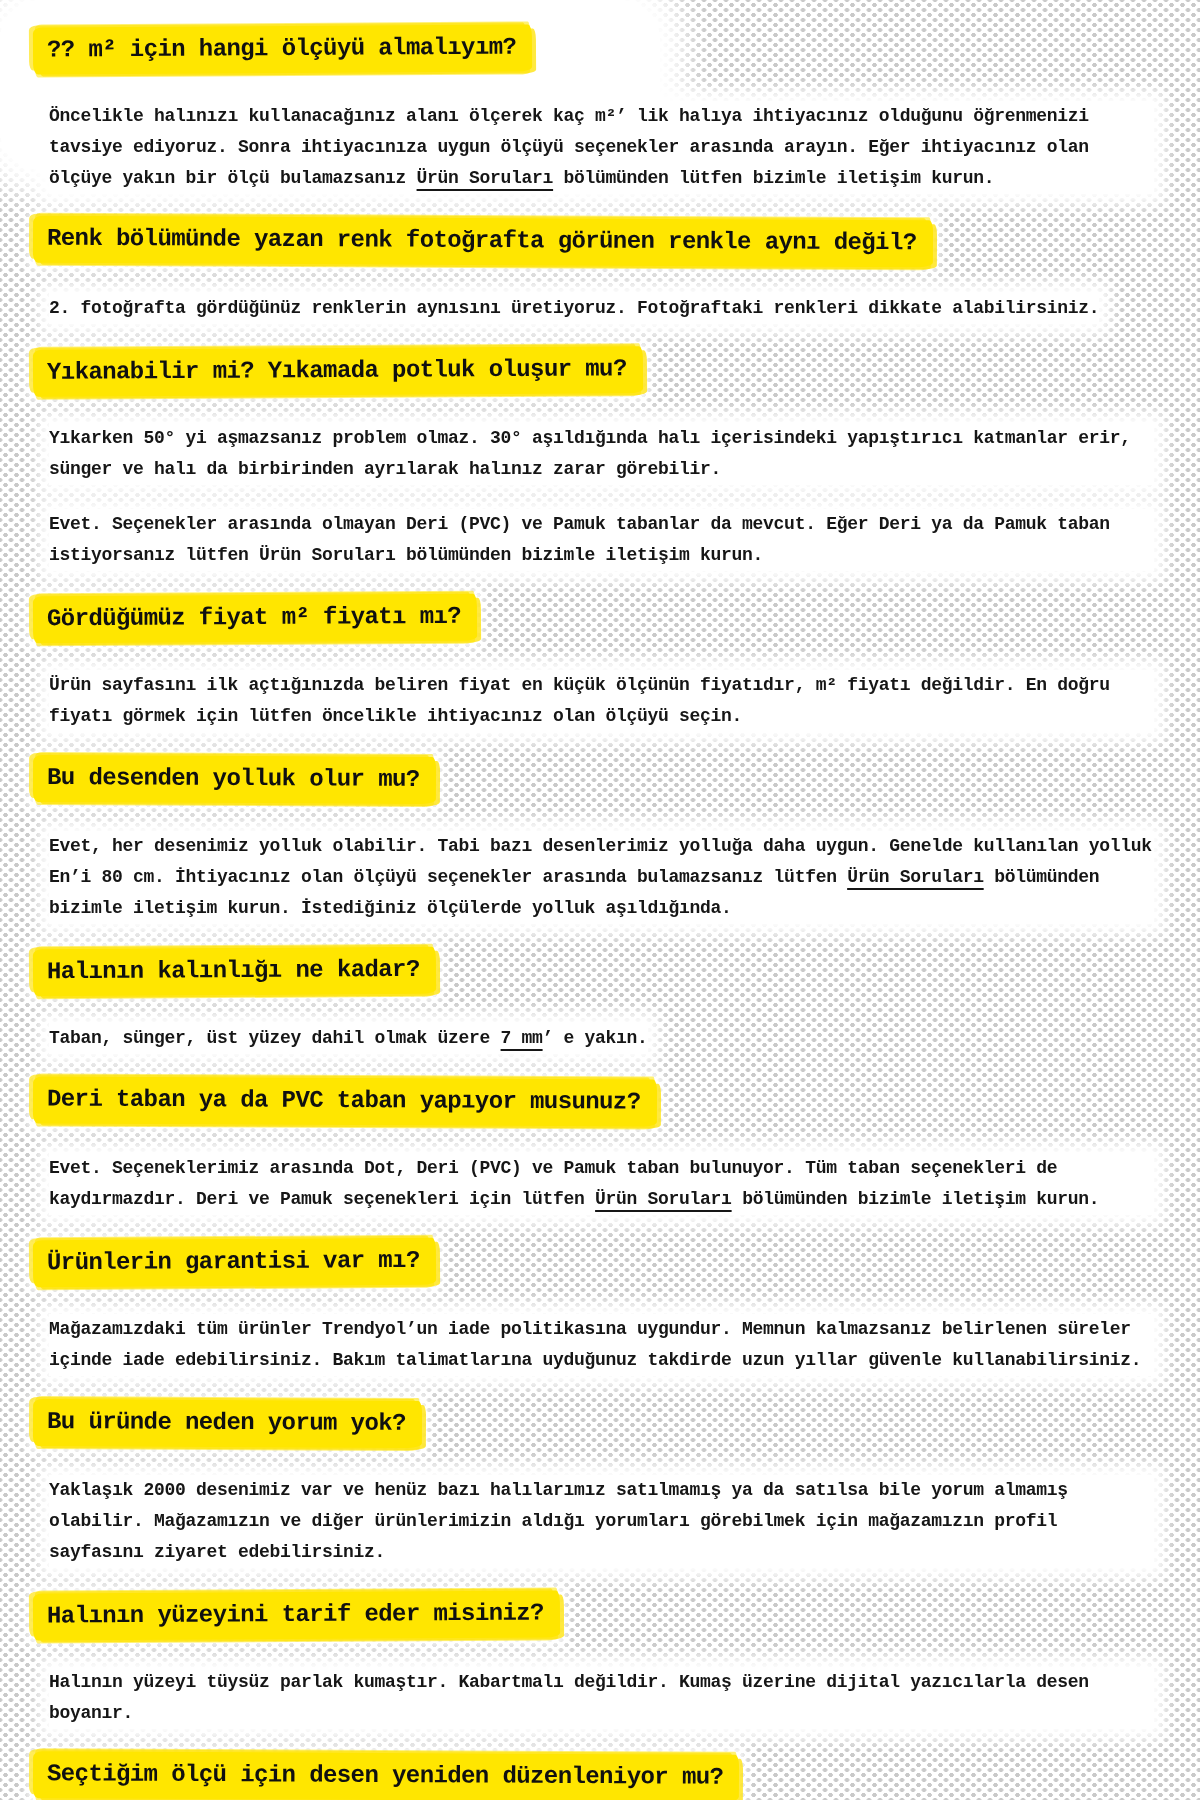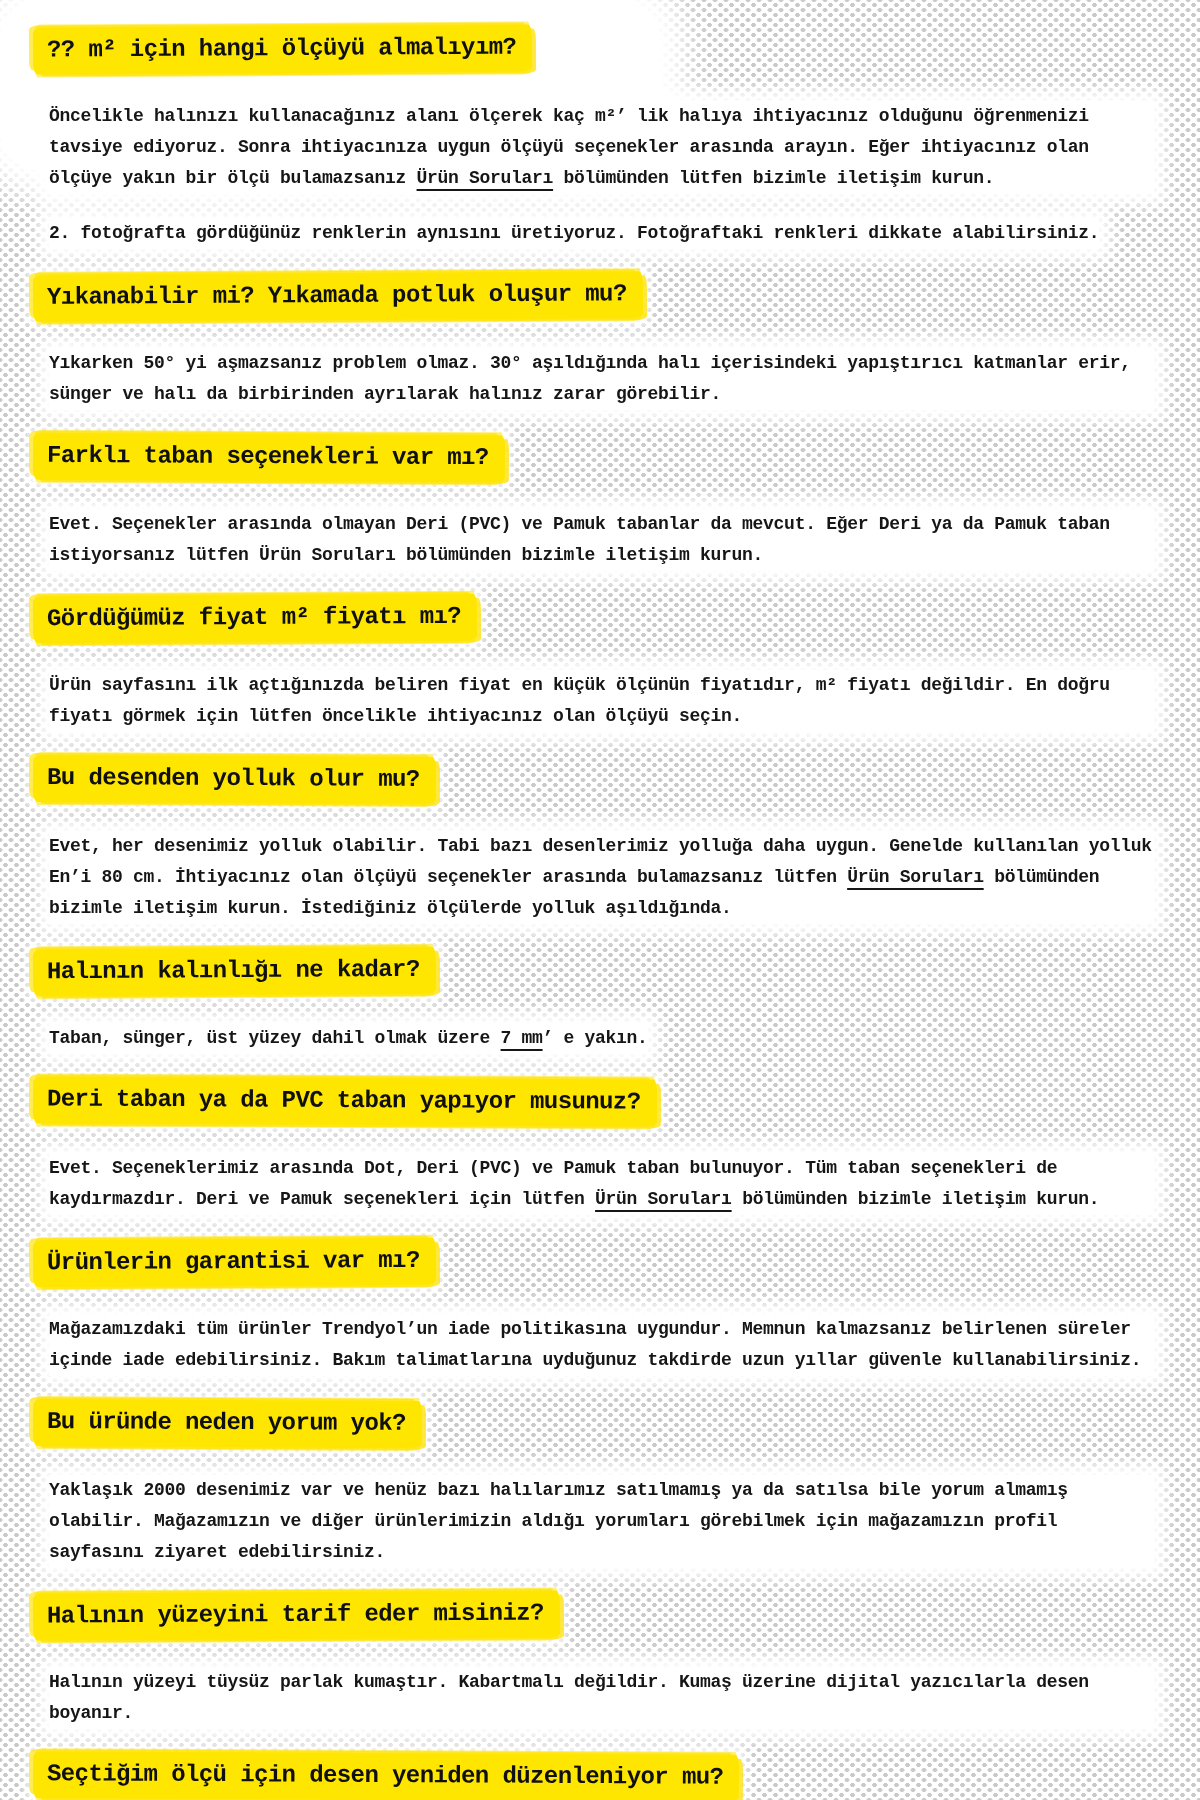--- a/index.html
+++ b/index.html
@@ -78,27 +78,27 @@
 
 <div class="dots-bg"></div>
 <div class="top-white"></div>
 
 <main class="content">
     <section class="faq-item"><div class="hl-wrap"><h2 class="hl" style="margin: 0px;">?? m² için hangi ölçüyü almalıyım?</h2></div><p class="answer">
         <span>Öncelikle halınızı kullanacağınız alanı ölçerek kaç m²’ lik halıya ihtiyacınız olduğunu öğrenmenizi tavsiye ediyoruz. Sonra ihtiyacınıza uygun ölçüyü seçenekler arasında arayın. Eğer ihtiyacınız olan ölçüye yakın bir ölçü bulamazsanız </span>
         <span class="u">Ürün Soruları</span>
         <span> bölümünden lütfen bizimle iletişim kurun.</span>
       </p></section>
-    <section class="faq-item"><p class="answer">
+    <section class="faq-item"><div class="hl-wrap"><h2 class="hl" style="margin: 0px;">Renk bölümünde yazan renk fotoğrafta görünen renkle aynı değil?</h2></div><p class="answer">
         <span>2. fotoğrafta gördüğünüz renklerin aynısını üretiyoruz. Fotoğraftaki renkleri dikkate alabilirsiniz.</span>
       </p></section>
     <section class="faq-item"><div class="hl-wrap"><h2 class="hl" style="margin: 0px;">Yıkanabilir mi? Yıkamada potluk oluşur mu?</h2></div><p class="answer">
         <span>Yıkarken 50° yi aşmazsanız problem olmaz. 30° aşıldığında halı içerisindeki yapıştırıcı katmanlar erir, sünger ve halı da birbirinden ayrılarak halınız zarar görebilir.</span>
       </p></section>
-    <section class="faq-item"><div class="hl-wrap"><h2 class="hl" style="margin: 0px;">Farklı taban seçenekleri var mı?</h2></div><p class="answer">
+    <section class="faq-item"><p class="answer">
         <span>Evet. Seçenekler arasında olmayan Deri (PVC) ve Pamuk tabanlar da mevcut. Eğer Deri ya da Pamuk taban istiyorsanız lütfen Ürün Soruları bölümünden bizimle iletişim kurun.</span>
       </p></section>
     <section class="faq-item"><div class="hl-wrap"><h2 class="hl" style="margin: 0px;">Gördüğümüz fiyat m² fiyatı mı?</h2></div><p class="answer">
         <span>Ürün sayfasını ilk açtığınızda beliren fiyat en küçük ölçünün fiyatıdır, m² fiyatı değildir. En doğru fiyatı görmek için lütfen öncelikle ihtiyacınız olan ölçüyü seçin.</span>
       </p></section>
     <section class="faq-item"><div class="hl-wrap"><h2 class="hl" style="margin: 0px;">Bu desenden yolluk olur mu?</h2></div><p class="answer">
         <span>Evet, her desenimiz yolluk olabilir. Tabi bazı desenlerimiz yolluğa daha uygun. Genelde kullanılan yolluk En’i 80 cm. İhtiyacınız olan ölçüyü seçenekler arasında bulamazsanız lütfen </span>
         <span class="u">Ürün Soruları</span>
         <span> bölümünden bizimle iletişim kurun. İstediğiniz ölçülerde yolluk aşıldığında.</span>
       </p></section>

